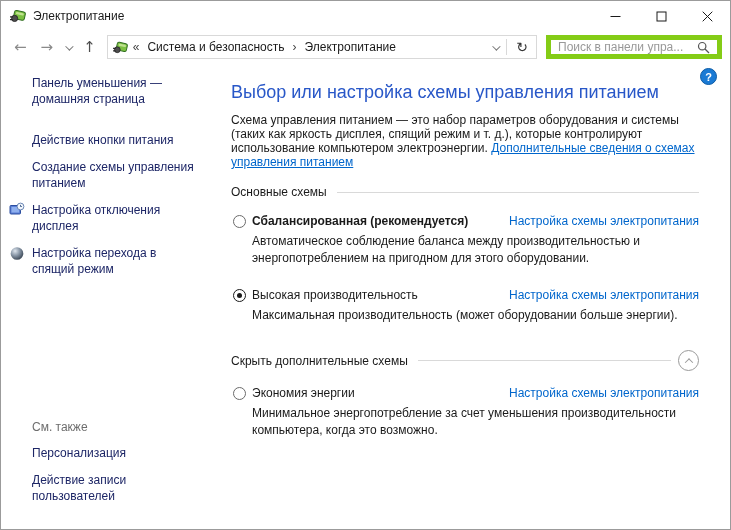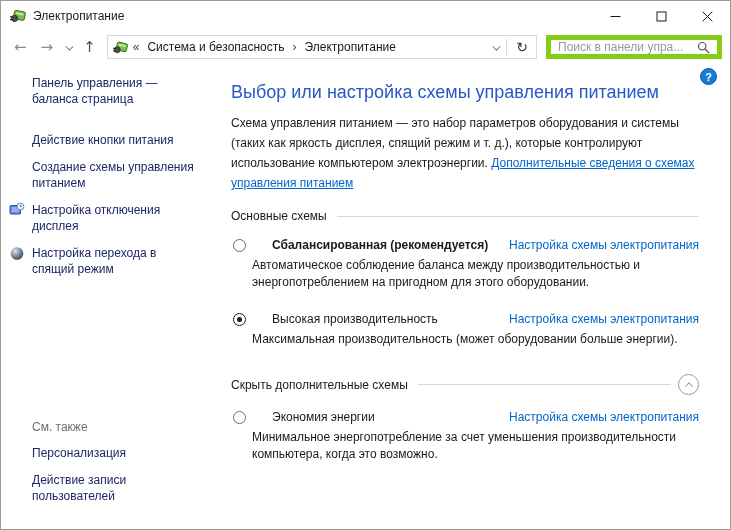--- a/index.html
+++ b/index.html
@@ -35,33 +35,33 @@
   .sidebar { width: 215px; flex: none; padding: 12px 8px 14px 31px; display: flex; flex-direction: column; }
   .side-link { position: relative; color: #1d2666; line-height: 16px; margin-bottom: 11px; max-width: 168px; cursor: pointer; }
   .side-link .sicon { position: absolute; left: -23px; top: 0; }
   .group-gap { margin-top: 14px; }
   .see-also { margin-top: auto; }
   .see-also-header { color: #6d6d6d; margin-bottom: 11px; }
 
   .main { flex: 1; position: relative; padding: 14px 31px 0 15px; min-width: 0; }
   .help-btn { position: absolute; top: 5px; right: 13px; width: 17px; height: 17px; border-radius: 50%; background: #1a7ad4; border: 1px solid #0b5ba6; color: #fff; font-size: 11px; font-weight: bold; display: flex; align-items: center; justify-content: center; cursor: pointer; }
   h1.page-title { font-size: 18px; font-weight: 400; color: #2857c8; margin: 5px 0 10px 0; }
-  .intro { line-height: 20px; max-width: 474px; }
+  .intro { line-height: 14px; max-width: 474px; }
   a.tlink { color: #0066cc; text-decoration: underline; cursor: pointer; }
 
   .section-header { display: flex; align-items: center; margin-top: 16px; }
   .sec-title { white-space: nowrap; padding-right: 10px; }
   .rule { flex: 1; height: 1px; background: #d9d9d9; }
   .collapse-btn { flex: none; width: 21px; height: 21px; margin-left: 7px; border: 1px solid #9a9a9a; border-radius: 50%; display: flex; align-items: center; justify-content: center; cursor: pointer; background: #fff; }
   .chev-up { width: 6px; height: 6px; border-right: 1px solid #9a9a9a; border-bottom: 1px solid #9a9a9a; transform: rotate(-135deg) translate(-1px,-1px); }
 
   .plans { margin-left: 2px; }
   .plan { margin-top: 15px; }
   .plan + .plan { margin-top: 21px; }
-  .plan-row { display: flex; align-items: center; gap: 20px; }
+  .plan-row { display: flex; align-items: center; }
   .radio { flex: none; width: 13px; height: 13px; border: 1px solid #6b6b6b; border-radius: 50%; background: #fff; margin-right: 6px; position: relative; cursor: pointer; }
   .radio.checked { border-color: #1a1a1a; }
   .radio.checked::after { content: ""; position: absolute; left: 3px; top: 3px; width: 5px; height: 5px; border-radius: 50%; background: #1a1a1a; }
   .plan-name { white-space: nowrap; }
   .plan-name.bold { font-weight: 700; }
   .plan-link { margin-left: auto; color: #0066cc; white-space: nowrap; cursor: pointer; }
   .plan-desc { margin: 5px 0 0 19px; line-height: 17px; max-width: 452px; }
 </style>
 </head>
 <body>
@@ -132,21 +132,21 @@
             <circle cx="5.2" cy="5.2" r="3.7" fill="none" stroke="#555" stroke-width="1.2"></circle>
             <line x1="8" y1="8" x2="12" y2="12" stroke="#555" stroke-width="1.2"></line>
           </svg>
       </span>
     </div>
   </div>
 
   <div class="content">
 
     <div class="sidebar">
-      <div class="side-link">Панель управления — баланса страница</div>
+      <div class="side-link">Панель уменьшения — домашняя страница</div>
       <div class="side-link group-gap">Действие кнопки питания</div>
       <div class="side-link">Создание схемы управления питанием</div>
       <div class="side-link">
         <span class="sicon">
           <svg width="16" height="16" viewBox="0 0 16 16">
             <rect x="1" y="3.5" width="10.5" height="8.5" rx="1" fill="#5b7fd6" stroke="#2c4ea0" stroke-width="1"></rect>
             <rect x="2.5" y="5" width="7.5" height="5.5" fill="#8fb0ee"></rect>
             <circle cx="11.5" cy="4.5" r="3.4" fill="#f2f6fb" stroke="#6b87b5" stroke-width="1"></circle>
             <path d="M11.5 2.9 V4.5 H12.9" stroke="#3a5a86" stroke-width="0.9" fill="none"></path>
           </svg>

